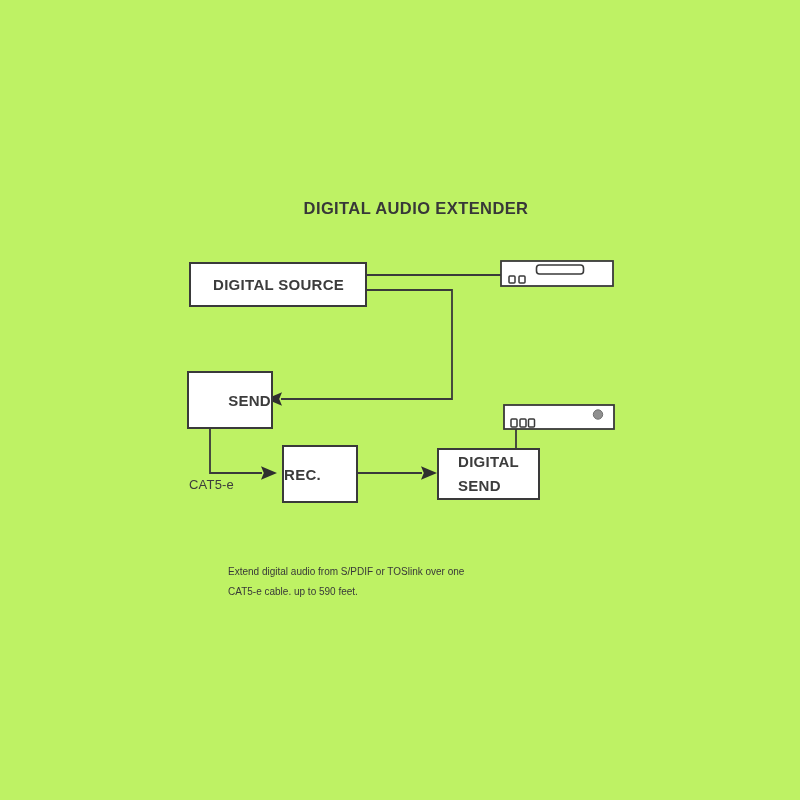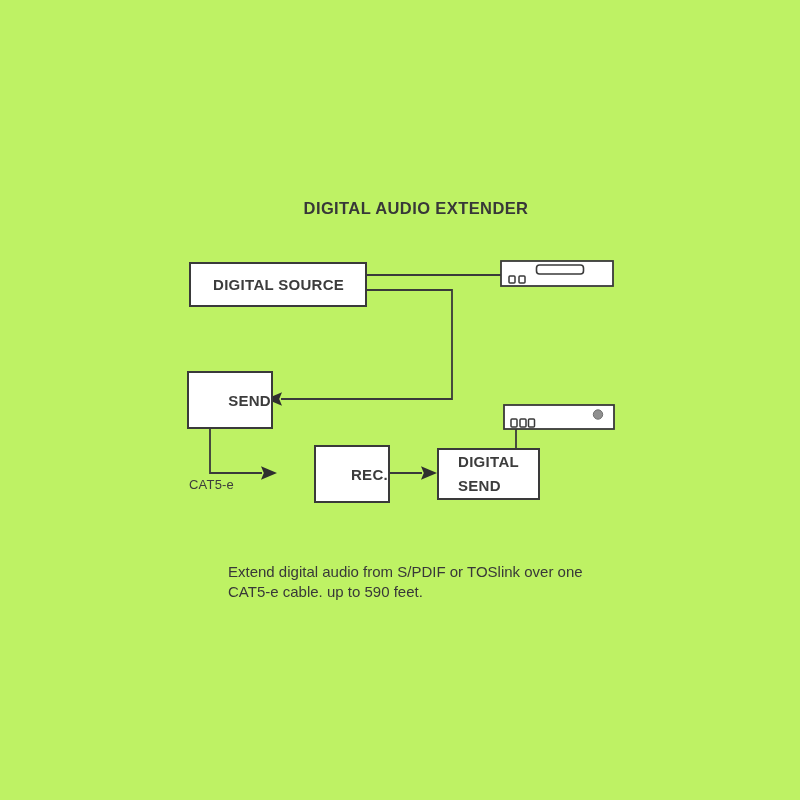--- a/index.html
+++ b/index.html
@@ -42,22 +42,21 @@
   .node-digital-source {
     left: 189px; top: 262px; width: 178px; height: 45px;
     padding-left: 22px;
   }
   .node-send {
     left: 187px; top: 371px; width: 86px; height: 58px;
     justify-content: flex-end;
   }
   .node-rec {
     left: 282px; top: 445px; width: 76px; height: 58px;
-    justify-content: flex-end;
-    margin-left: 32px;
+    justify-content: flex-start;
   }
   .node-digital-input {
     left: 437px; top: 448px; width: 103px; height: 52px;
     justify-content: center;
   }
   .node-digital-input .two-line {
     text-align: left;
     line-height: 24px;
   }
   .wire-layer {
@@ -69,21 +68,21 @@
     left: 189px;
     top: 477px;
     font-size: 13px;
     color: #3c3c3c;
     letter-spacing: 0.2px;
   }
   .caption {
     position: absolute;
     left: 228px;
     top: 562px;
-    font-size: 15px;
+    font-size: 10px;
     line-height: 20px;
     color: #383838;
   }
 </style>
 </head>
 <body>
 
 <div class="canvas">
 
   <div class="diagram-title">DIGITAL AUDIO EXTENDER</div>

